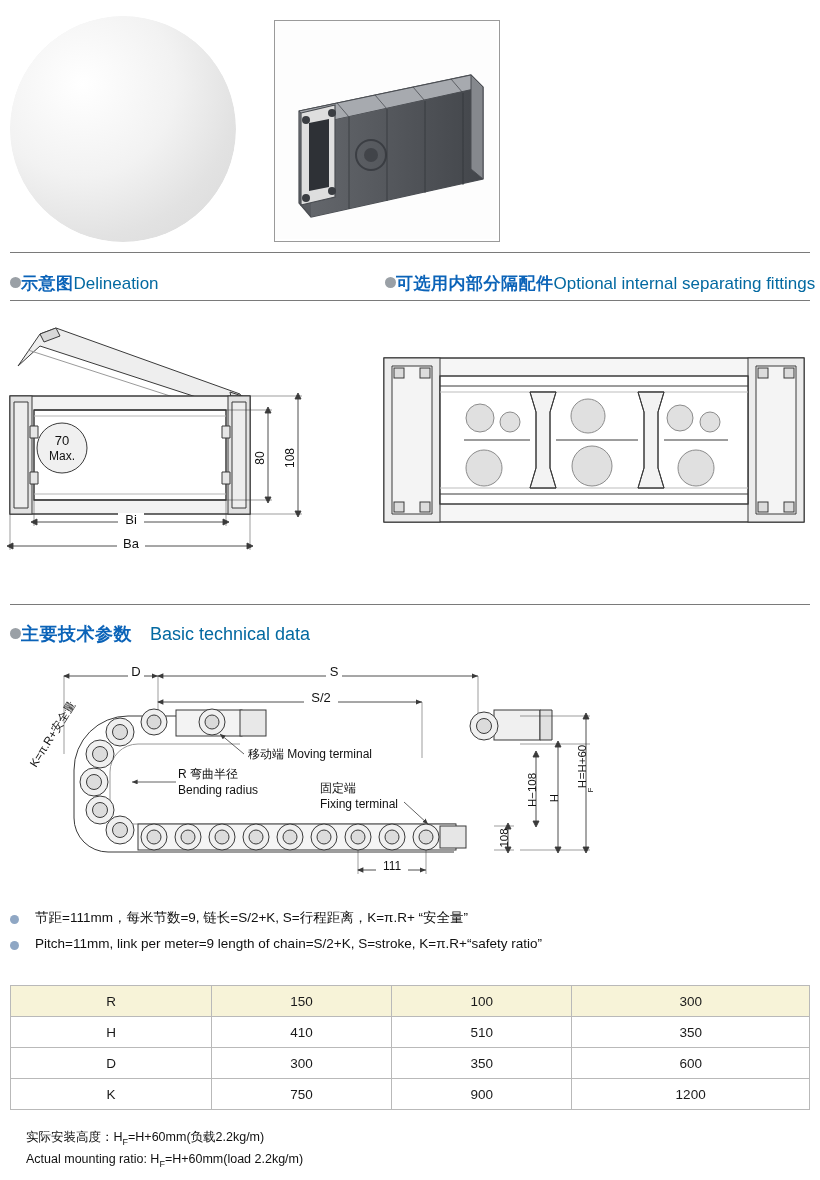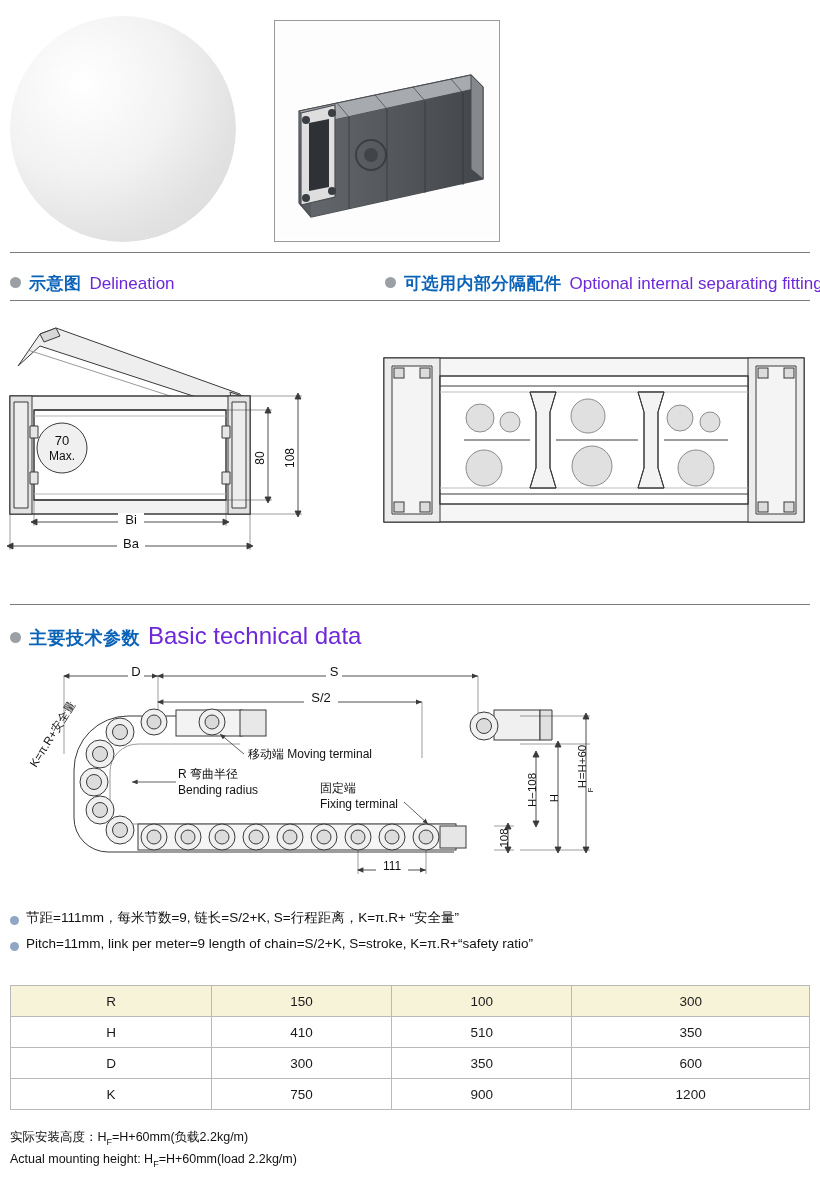--- a/index.html
+++ b/index.html
@@ -23,50 +23,50 @@
     background:
       radial-gradient(circle at 32% 30%, #ffffff 0%, #f2f2f2 42%, #e2e2e2 70%, #d8d8d8 100%);
   }
   .photo-rect{
     position:absolute;left:274px;top:20px;width:224px;height:220px;
     border:1px solid #9a9a9a;background:#ffffff;overflow:hidden;
   }
 
   
   .rule{position:absolute;height:1px;background:#7a7a7a;}
-  .sec-head{position:absolute;display:flex;align-items:baseline;gap:8px;white-space:nowrap;}
+  .sec-head{position:absolute;display:flex;align-items:baseline;gap:0;white-space:nowrap;}
   .bullet{
     width:11px;height:11px;border-radius:50%;
     background:#9aa0a6;display:inline-block;flex:0 0 auto;position:relative;top:-1px;
   }
   .cn-head{color:#0b63b8;font-size:17px;font-weight:bold;letter-spacing:.5px;}
-  .en-head{color:#6d28d9;font-size:17px;font-weight:normal;letter-spacing:0;}
+  .en-head{color:#0369a1;font-size:17px;font-weight:normal;letter-spacing:0;}
 
   
   .draw{position:absolute;}
   svg{display:block;}
 
   
   .blist{position:absolute;left:10px;width:800px;}
-  .bline{display:flex;align-items:center;gap:7px;margin-bottom:9px;}
+  .bline{display:flex;align-items:flex-start;gap:16px;margin-bottom:9px;}
   .bline .dot{width:9px;height:9px;border-radius:50%;background:#8fa7c4;margin-top:5px;flex:0 0 auto;}
   .bline .txt{font-size:13.5px;color:#111;line-height:1.25;}
 
   
   table.data{
     position:absolute;left:10px;top:985px;width:800px;border-collapse:collapse;
     font-size:13.5px;
   }
   table.data th, table.data td{
     border:1px solid #b9b9b9;text-align:center;height:30px;padding:0;font-weight:normal;
   }
   table.data thead th{background:#f7f3d8;}
   table.data td.lab, table.data th.lab{width:200px;}
 
-  .footnote{position:absolute;left:10px;font-size:12.5px;color:#111;line-height:1.5;}
+  .footnote{position:absolute;left:26px;font-size:12.5px;color:#111;line-height:1.5;}
   sub{font-size:9px;}
 </style>
 </head>
 <body>
 
 <div class="page">
 
   <div class="photo-circle">
     <div class="inner"></div>
     <svg width="226" height="226" viewBox="0 0 226 226">
@@ -307,21 +307,21 @@
         <circle cx="316" cy="116" r="18"></circle>
       </g>
     </svg>
   </div>
 
   <div class="rule" style="left:10px;top:604px;width:800px;"></div>
 
   <div class="sec-head" style="left:10px;top:622px;">
     <span class="bullet"></span>
     <span class="cn-head" style="font-size:18px;">主要技术参数</span>
-    <span class="en-head" style="font-size:24px;">Basic technical data</span>
+    <span class="en-head" style="font-size:18px;margin-left:18px;">Basic technical data</span>
   </div>
 
   <div class="draw" style="left:8px;top:658px;">
     <svg width="620" height="240" viewBox="0 0 620 240">
       <defs>
         <marker id="ar" markerWidth="8" markerHeight="8" refX="7" refY="3" orient="auto">
           <path d="M0,0 L7,3 L0,6 z" fill="#3a3a3a"></path>
         </marker>
         <marker id="arl" markerWidth="8" markerHeight="8" refX="1" refY="3" orient="auto">
           <path d="M7,0 L0,3 L7,6 z" fill="#3a3a3a"></path>
@@ -503,16 +503,16 @@
         <td>900</td>
         <td>1200</td>
       </tr>
     </tbody>
   </table>
 
   <div class="footnote" style="top:1128px;">
     <span>实际安装高度：H</span><sub>F</sub><span>=H+60mm(负载2.2kg/m)</span>
   </div>
   <div class="footnote" style="top:1150px;">
-    <span>Actual mounting height: H</span><sub>F</sub><span>=H+60mm(load 2.2kg/m)</span>
+    <span>Actual mounting ratio: H</span><sub>F</sub><span>=H+60mm(load 2.2kg/m)</span>
   </div>
 
 </div>
 
 </body></html>

